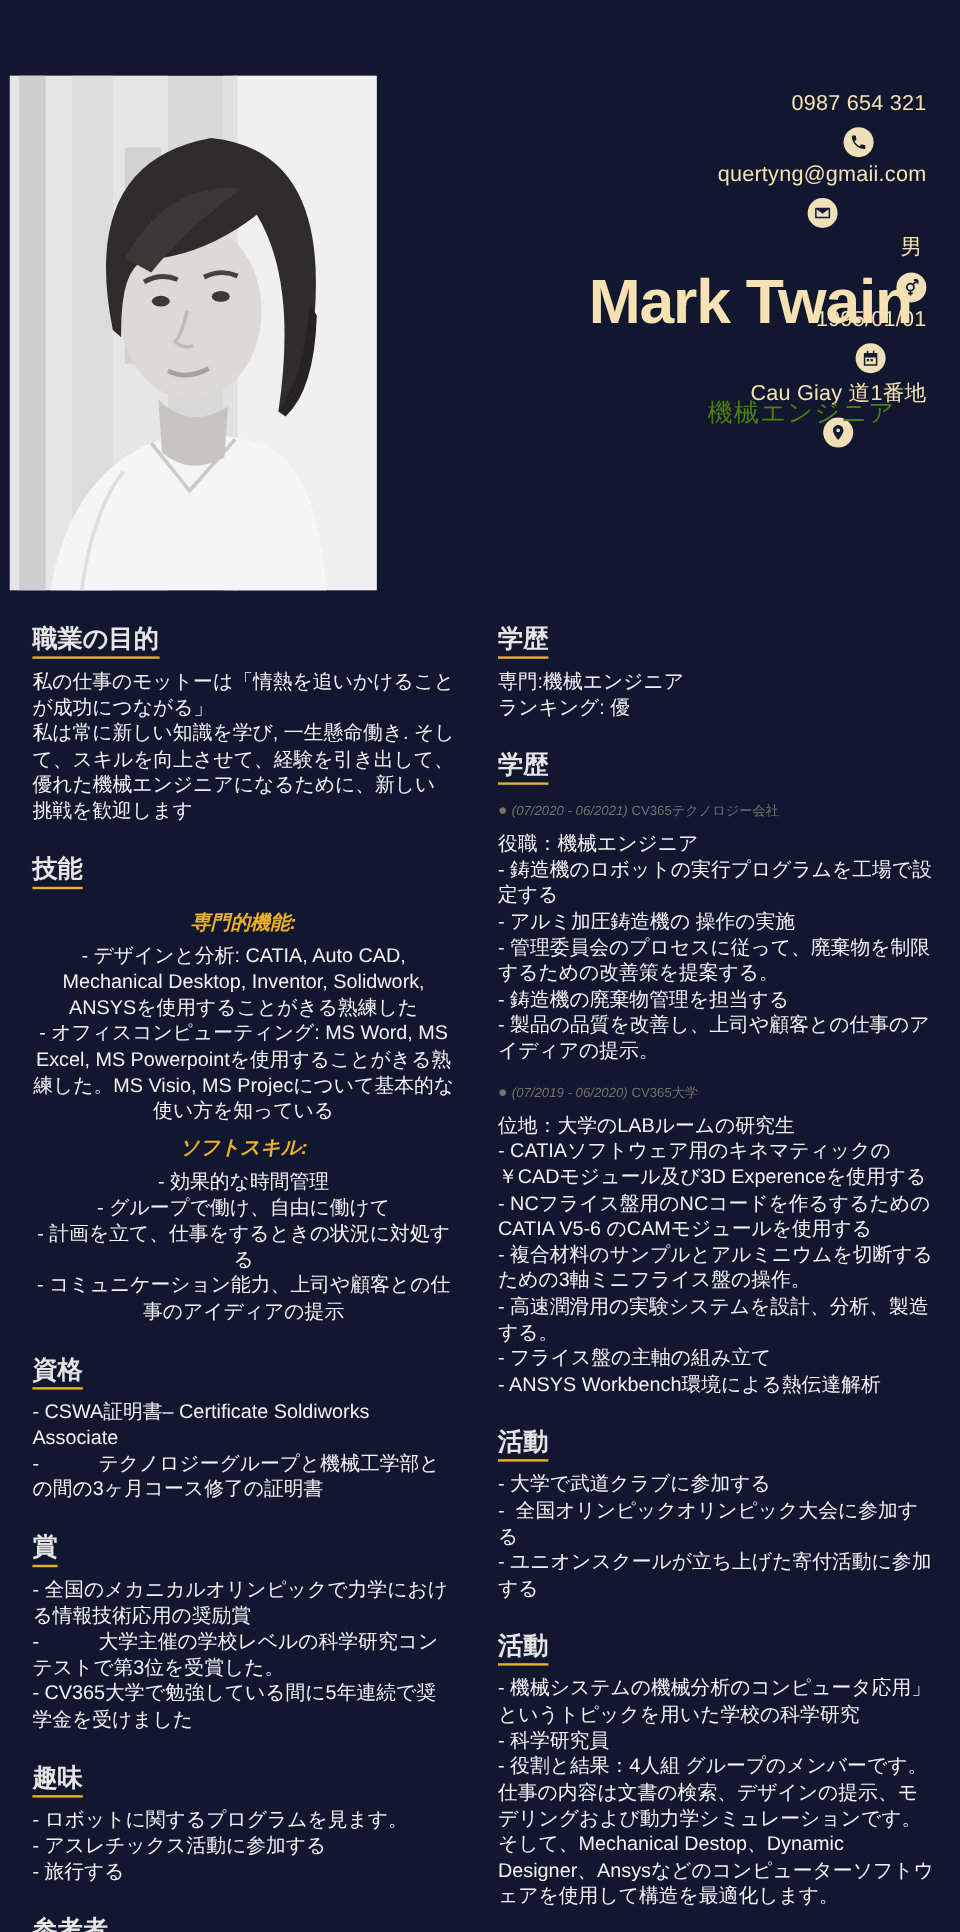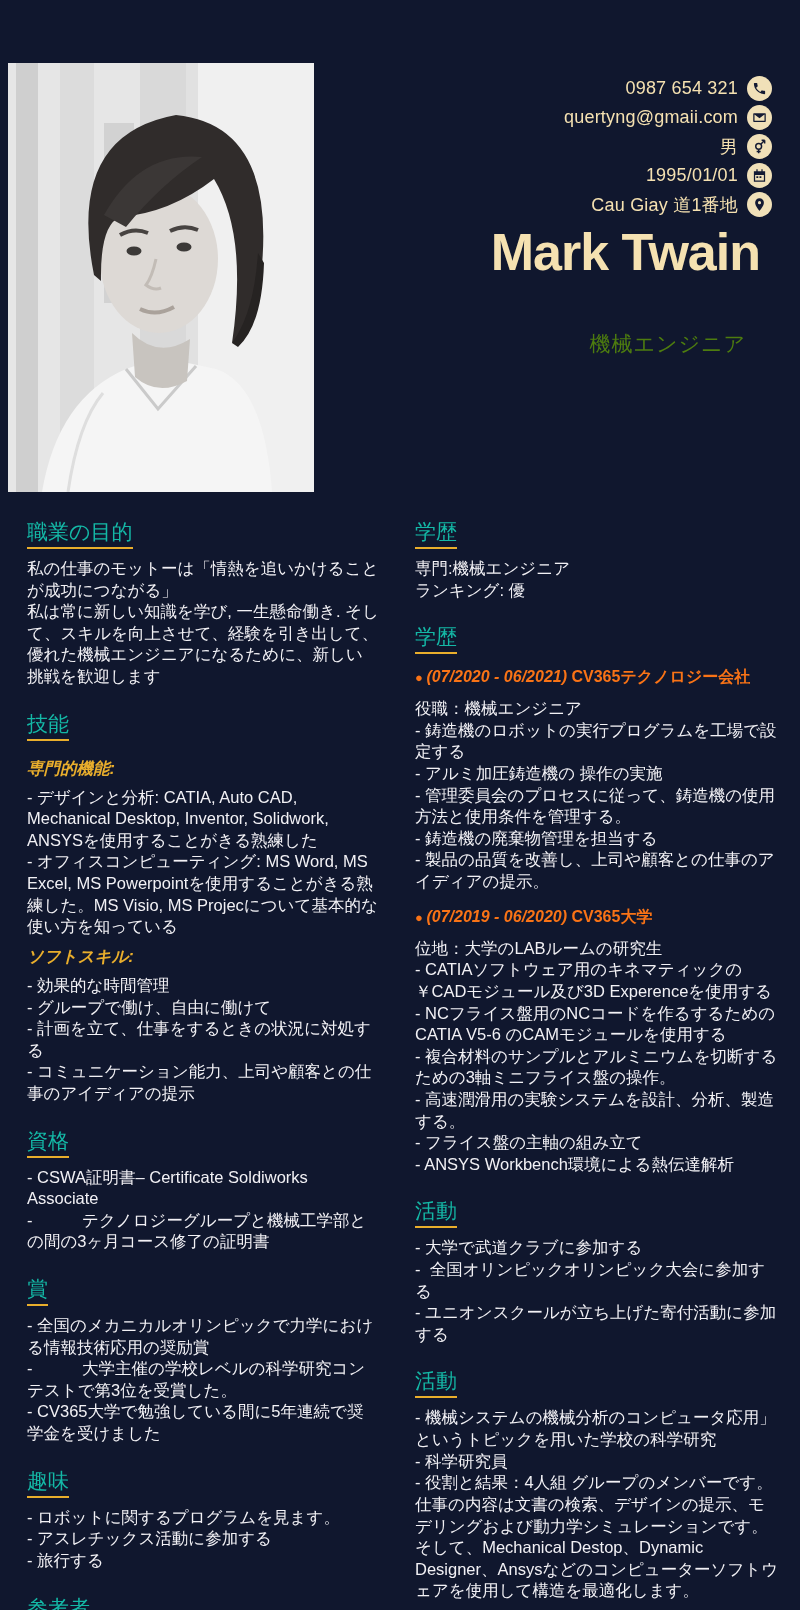--- a/index.html
+++ b/index.html
@@ -13,21 +13,21 @@
     overflow:hidden;
   }
   .photo {
     position:absolute; left:8px; top:63px; width:306px; height:429px;
     display:block;
   }
   .contact {
     position:absolute; top:76px; right:28px;
     display:flex; flex-direction:column; gap:4px; align-items:flex-end;
   }
-  .crow { display:flex; align-items:center; gap:9px; }
+  .crow { display:flex; align-items:center; gap:9px;flex-direction:column; }
   .crow .ctext {
     font-size:18px; color:#f5e1b1; letter-spacing:0.2px; white-space:nowrap;
   }
   .cicon {
     width:25px; height:25px; border-radius:50%; background:#f0e0b8;
     display:flex; align-items:center; justify-content:center; flex:0 0 auto;
   }
   .cicon svg { display:block; }
   .name {
     position:absolute; top:226px; right:40px;
@@ -37,39 +37,39 @@
   .subtitle {
     position:absolute; top:330px; right:54px;
     font-size:21px; color:#4d7c0f; letter-spacing:1px; white-space:nowrap;
   }
   .col { position:absolute; top:518px; }
   .col-left  { left:27px;  width:352px; }
   .col-right { left:415px; width:364px; }
   .sec { margin-bottom:22px; }
   .heading {
     display:inline-block;
-    font-size:21px; font-weight:normal; color:#14b8a6;
+    font-size:21px; font-weight:bold; color:#e5e5e5;
     border-bottom:2.5px solid #e9ae2c;
     padding-bottom:1px; margin:0 0 9px 0;
   }
   .body, .ln {
     font-size:16.5px; line-height:1.31; color:#f2f1f5;
   }
   .ln { white-space:pre-wrap; }
   .sublabel {
     font-size:16.5px; font-style:italic; font-weight:bold;
     color:#e9ae2c; margin:8px 0 7px 0;
   }
   .entry { margin-bottom:14px; }
   .entry-title {
-    font-size:16px; font-weight:bold; color:#f97316; margin:4px 0 10px 0;
+    font-size:11px; font-weight:normal; color:#737373; margin:4px 0 10px 0;
   }
   .entry-title::before { content:"●  "; font-size:13px; }
   .entry-date { font-style:italic; }
-  .group { margin-bottom:4px; }
+  .group { margin-bottom:4px;text-align:center; }
 </style>
 </head>
 <body>
 
 <svg class="photo" viewBox="0 0 306 429" xmlns="http://www.w3.org/2000/svg" aria-hidden="true">
   <rect width="306" height="429" fill="#d9d9d9"></rect>
   <rect x="0" y="0" width="132" height="429" fill="#e6e6e6"></rect>
   <rect x="8" y="0" width="22" height="429" fill="#cfcfcf"></rect>
   <rect x="52" y="0" width="34" height="429" fill="#dcdcdc"></rect>
   <rect x="96" y="60" width="30" height="180" fill="#d2d2d2"></rect>
@@ -223,21 +223,21 @@
     <h2 class="heading">学歴</h2>
 
     <div class="entry">
       <div class="entry-title">
         <span class="entry-date">(07/2020 - 06/2021) </span><span>CV365テクノロジー会社</span>
       </div>
       <div class="body">
           <div class="ln">役職：機械エンジニア</div>
           <div class="ln">- 鋳造機のロボットの実行プログラムを工場で設定する</div>
           <div class="ln">- アルミ加圧鋳造機の 操作の実施</div>
-          <div class="ln">- 管理委員会のプロセスに従って、鋳造機の使用方法と使用条件を管理する。</div>
+          <div class="ln">- 管理委員会のプロセスに従って、廃棄物を制限するための改善策を提案する。</div>
           <div class="ln">- 鋳造機の廃棄物管理を担当する</div>
           <div class="ln">- 製品の品質を改善し、上司や顧客との仕事のアイディアの提示。</div>
         </div>
     </div>
 
     <div class="entry">
       <div class="entry-title">
         <span class="entry-date">(07/2019 - 06/2020) </span><span>CV365大学</span>
       </div>
       <div class="body">

